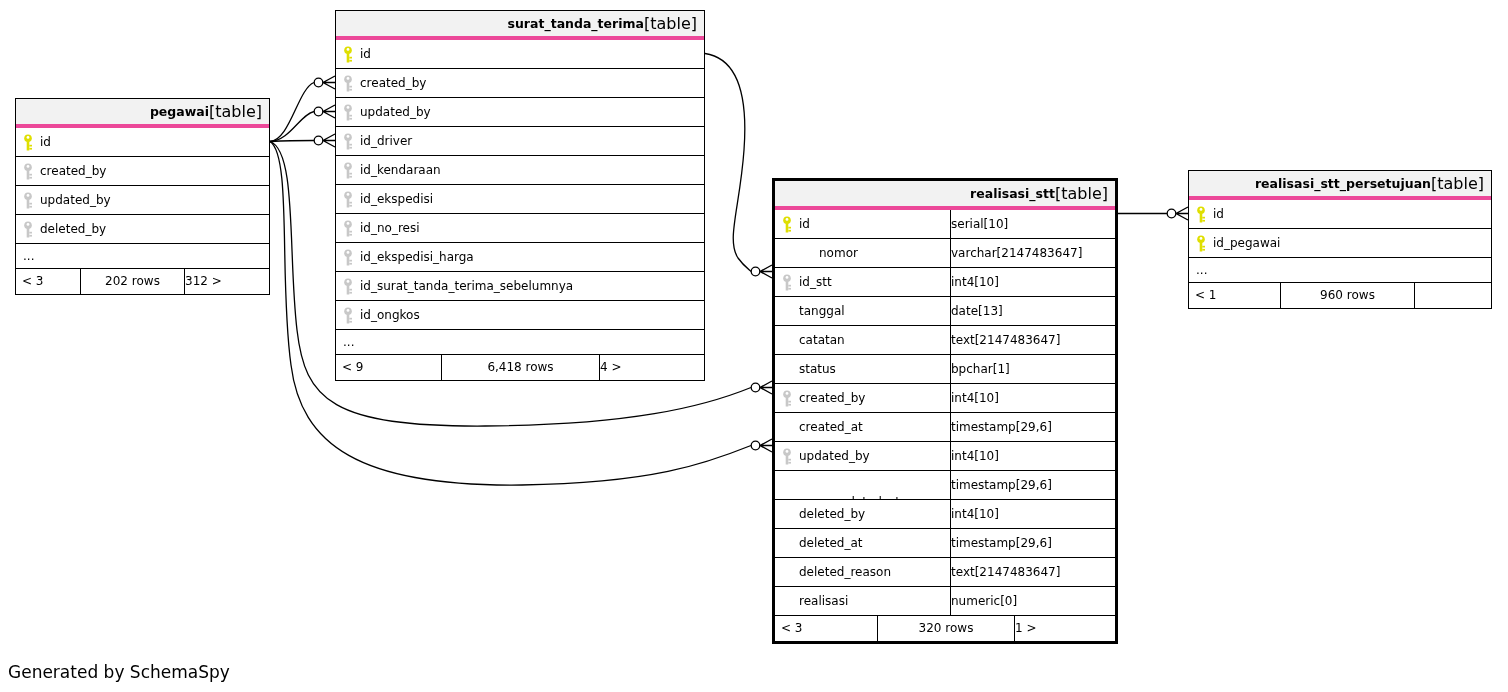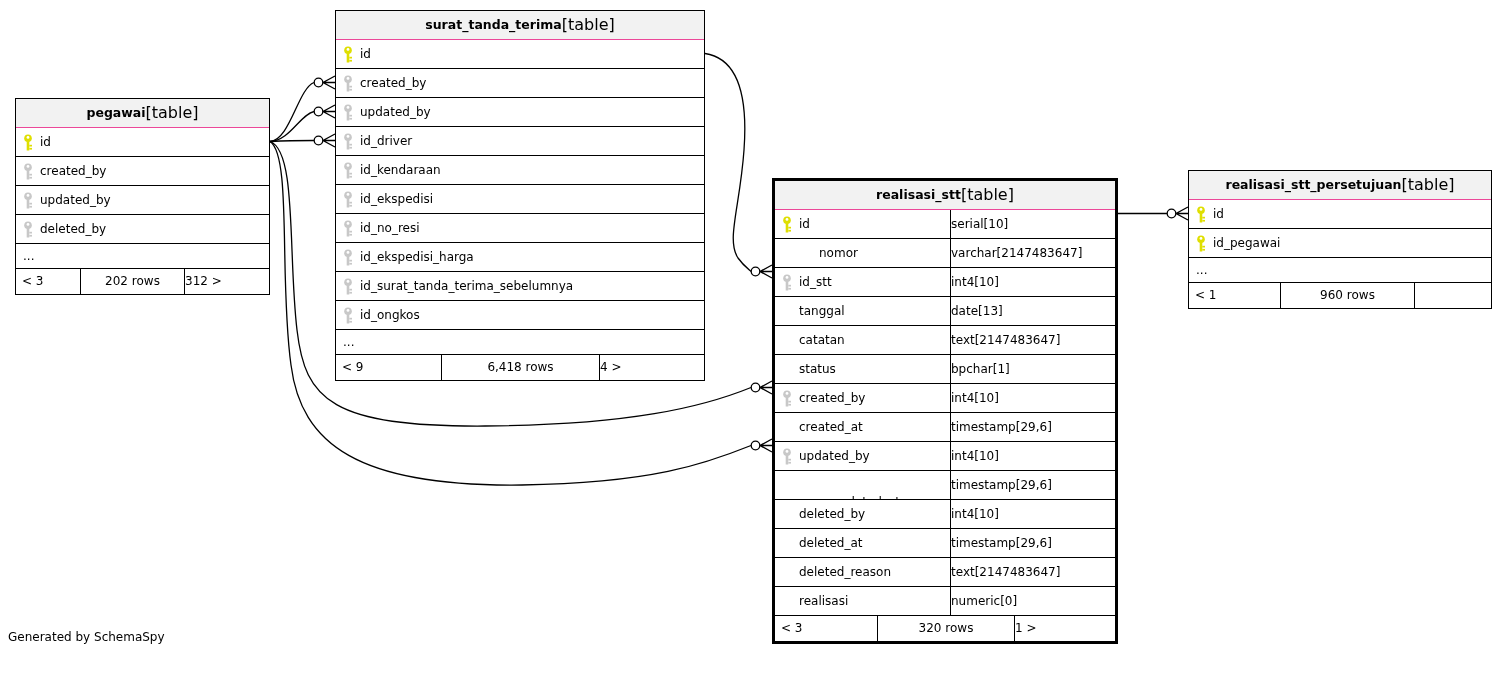--- a/index.html
+++ b/index.html
@@ -13,23 +13,23 @@
   }
   .canvas { position: absolute; left: 0; top: 0; width: 1508px; height: 692px; background: #fff; }
   #connector-layer { position: absolute; left: 0; top: 0; width: 1508px; height: 692px; }
   .table-node {
     position: absolute;
     background: #fff;
     border: 1px solid #000;
   }
   .table-node.emphasized { border-width: 3px; margin-top: 8px; }
   .t-header {
-    display: flex; justify-content: center; align-items: center;
+    display: flex; justify-content: flex-end; align-items: center;
     background: #f2f2f2;
-    border-bottom: 1px solid #ec4899;
+    border-bottom: 4px solid #ec4899;
     height: 29px; padding: 0 7px;
     font-size: 12px; line-height: 28px;
   }
   .t-name { font-weight: bold; font-size: 12.5px; }
   .t-badge { font-size: 16px; }
   .t-row {
     display: flex; align-items: stretch;
     border-bottom: 1px solid #000;
     height: 29px; font-size: 12px; line-height: 28px;
     background: #fff;
@@ -45,22 +45,22 @@
   .cell-type {
     flex: 1 1 auto;
     border-left: 1px solid #000;
     padding-left: 0; white-space: nowrap; overflow: hidden;
   }
   .t-footer { display: flex; height: 25px; font-size: 12px; line-height: 24px; }
   .f-left { padding-left: 6px; text-align: left; }
   .f-center { flex: 1 1 auto; text-align: center; border-left: 1px solid #000; border-right: 1px solid #000; }
   .f-right { padding-right: 6px; text-align: left; }
   .generator-note {
-    position: absolute; left: 8px; top: 630px;
-    font-size: 12px;
+    position: absolute; left: 8px; top: 662px;
+    font-size: 17px;
   }
 </style>
 </head>
 <body>
 
 <div class="canvas">
   <svg id="connector-layer" viewBox="0 0 1508 692" xmlns="http://www.w3.org/2000/svg">
       <path d="M 270 141.5 C 290 140.5, 298 88.5, 314 82.5" fill="none" stroke="#000000" stroke-width="1.3"></path>
       <g>
         <path d="M 335 76 L 323 82.5 L 335 89 M 323 82.5 L 335 82.5" fill="none" stroke="#000000" stroke-width="1.3"></path>

